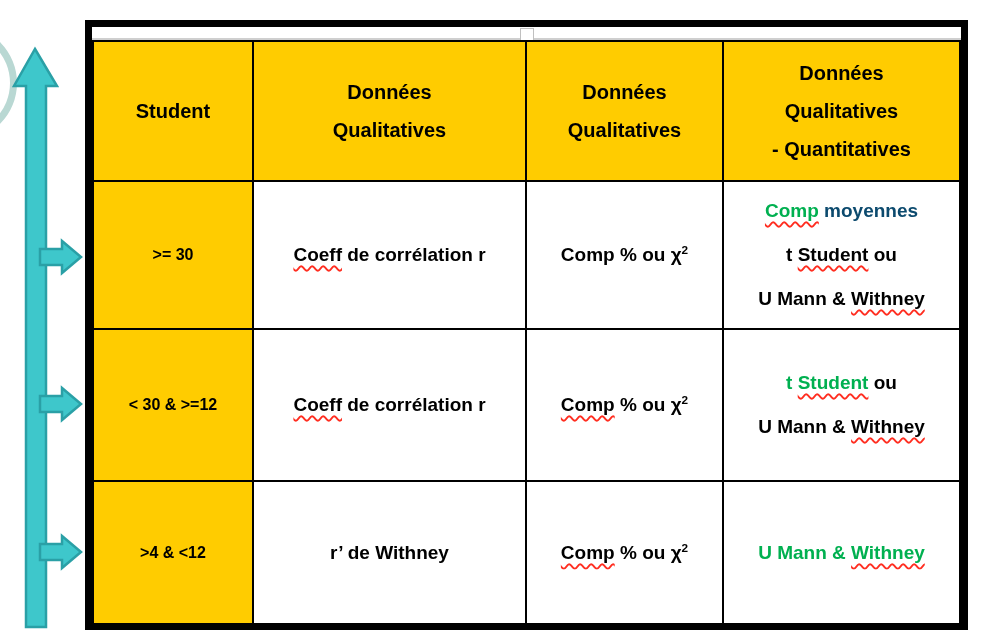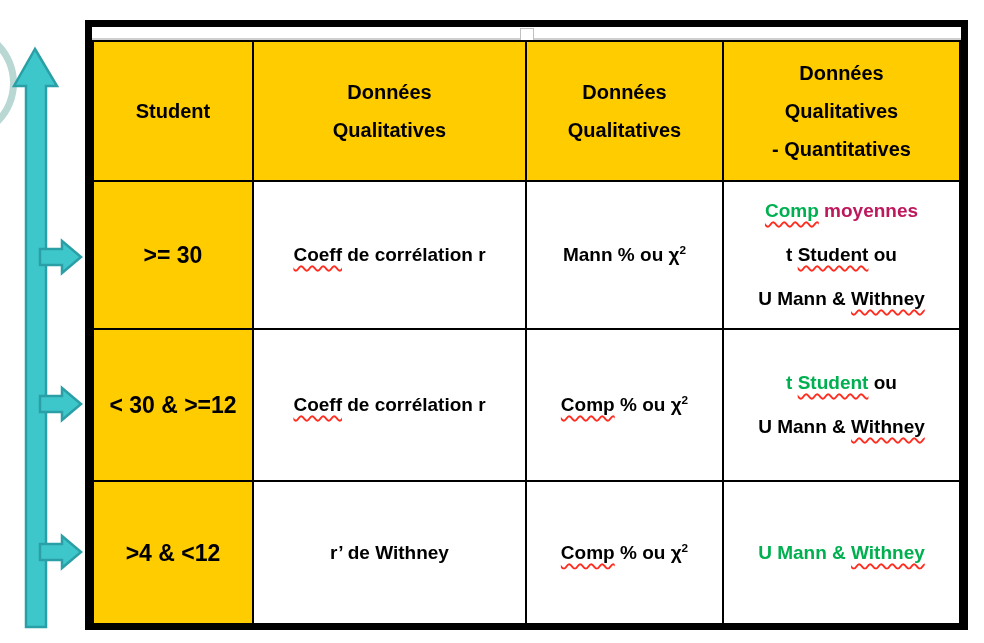--- a/index.html
+++ b/index.html
@@ -41,21 +41,21 @@
   th,td{
     border:2px solid #000;text-align:center;vertical-align:middle;padding:0 2px;
     background:#fff;
   }
   thead tr{height:140px;}
   tbody tr:nth-child(1){height:148px;}
   tbody tr:nth-child(2){height:152px;}
   tbody tr:nth-child(3){height:143px;}
   th{background:var(--c-yellow,#fc0);font-size:20px;}
   td{font-size:19px;}
-  td.effectif{background:var(--c-yellow,#fc0);font-size:23px;}
+  td.effectif{background:var(--c-yellow,#fc0);font-size:16px;}
   .hline{line-height:38px;}
   .line{line-height:44px;white-space:nowrap;}
   .sq{
     text-decoration-line:underline;
     text-decoration-style:wavy;
     text-decoration-color:var(--c-squiggle,#ff2d20);
     text-decoration-thickness:2px;
     text-underline-offset:4px;
     margin-top:12px;
   }
@@ -108,24 +108,24 @@
       </thead>
       <tbody id="body-rows">
           <tr>
             <td class="effectif">
               <div class="line"><span>&gt;= 30</span></div>
             </td>
             <td>
               <div class="line"><span class="sq">Coeff</span><span> de corrélation r</span></div>
             </td>
             <td>
-              <div class="line"><span>Mann % ou </span><span>χ</span><sup>2</sup></div>
+              <div class="line"><span>Comp % ou </span><span>χ</span><sup>2</sup></div>
             </td>
             <td>
-              <div class="line"><span class="sq" style="color: rgb(0, 176, 80);">Comp</span><span style="color: #be185d;"> moyennes</span></div>
+              <div class="line"><span class="sq" style="color: rgb(0, 176, 80);">Comp</span><span style="color: #0c4a6e;"> moyennes</span></div>
               <div class="line"><span>t </span><span class="sq">Student</span><span> ou</span></div>
               <div class="line"><span>U Mann &amp; </span><span class="sq">Withney</span></div>
             </td>
           </tr>
           <tr>
             <td class="effectif">
               <div class="line"><span>&lt; 30 &amp; &gt;=12</span></div>
             </td>
             <td>
               <div class="line"><span class="sq">Coeff</span><span> de corrélation r</span></div>

